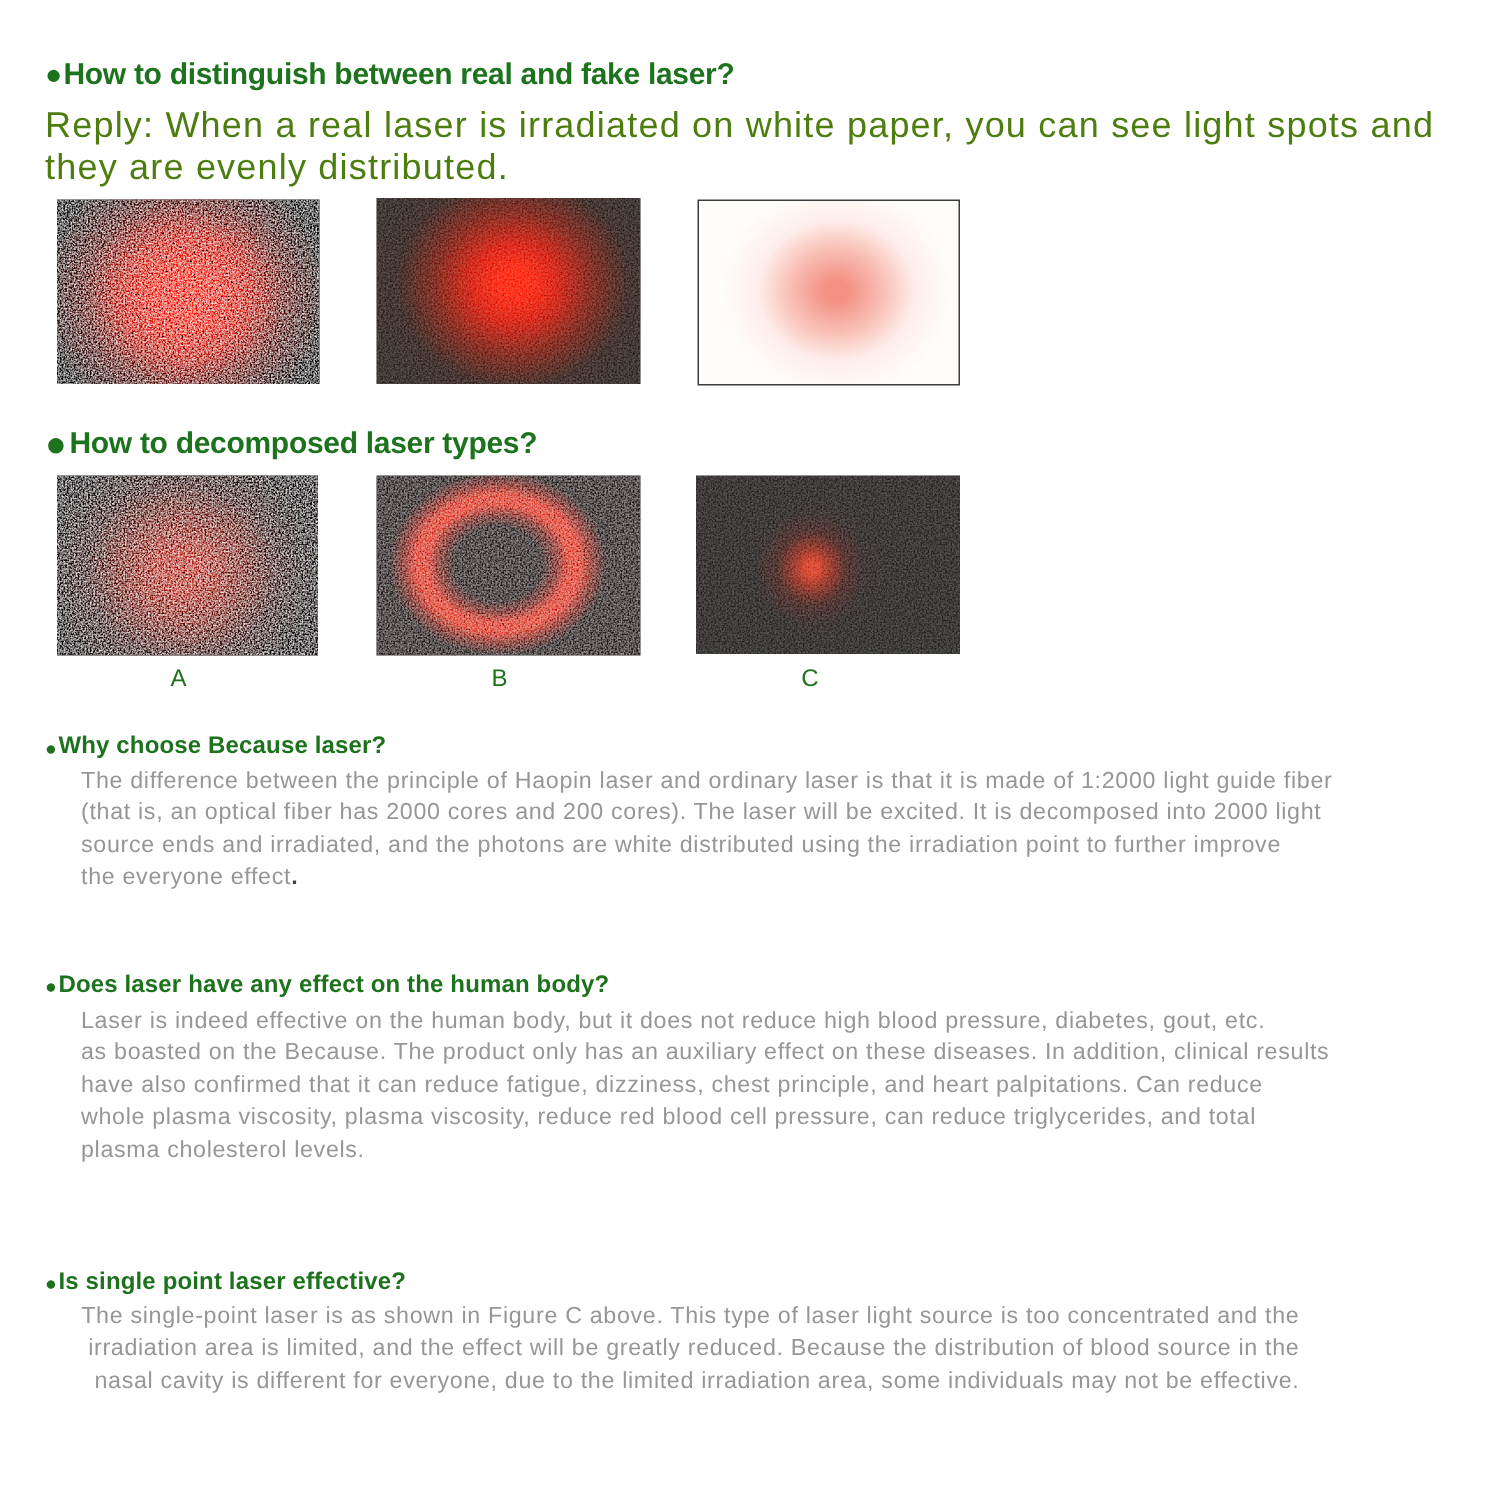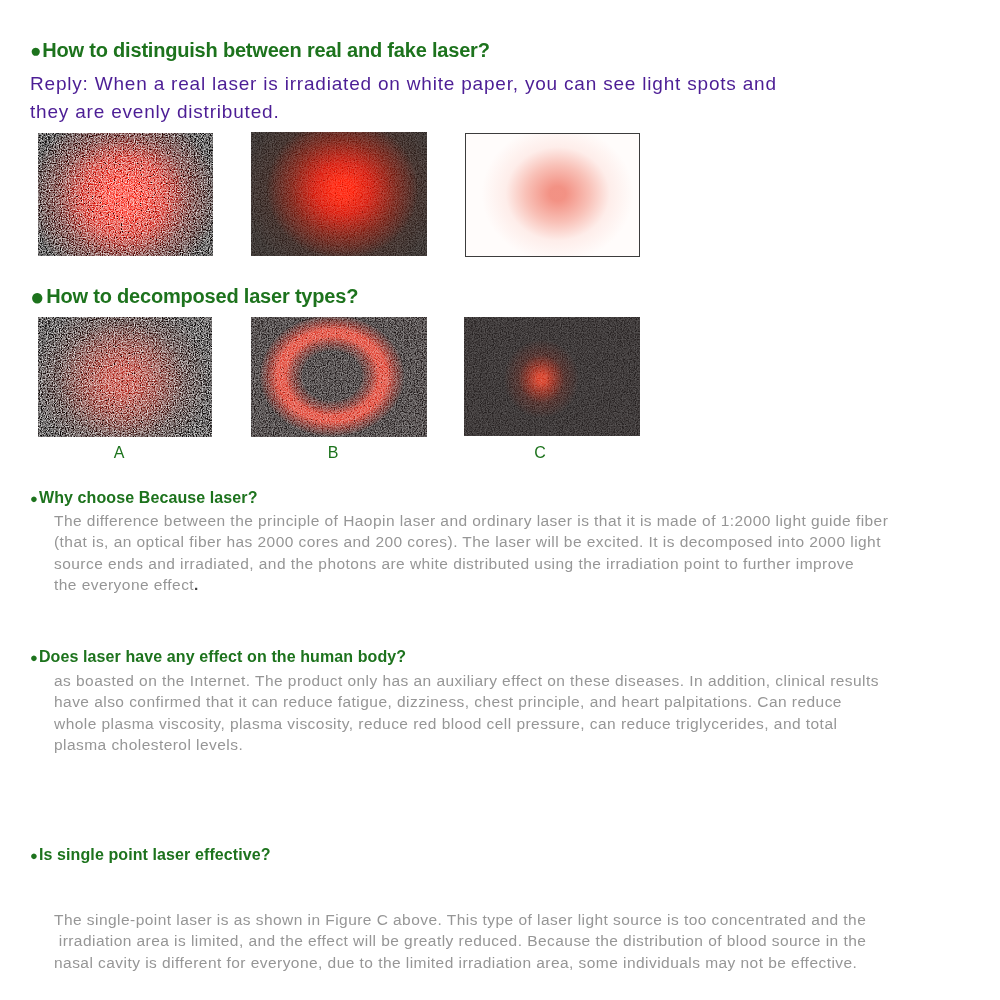--- a/index.html
+++ b/index.html
@@ -9,21 +9,21 @@
   
   .h-big{position:absolute;left:30px;display:flex;align-items:center;
          color:#1d731d;font-size:20px;font-weight:bold;letter-spacing:-0.2px;white-space:pre;}
   .h-big .bullet{font-size:19px;line-height:20px;margin-right:1px;}
   .h-big .bullet.lg{font-size:24px;margin-right:2px;}
   .h-small{position:absolute;left:30px;display:flex;align-items:center;
            color:#1d731d;font-size:16px;font-weight:bold;letter-spacing:0.1px;white-space:pre;}
   .h-small .bullet{font-size:13px;margin-right:1px;}
 
   
-  .reply{position:absolute;left:30px;top:70px;color:#4c1d95;font-size:19px;
+  .reply{position:absolute;left:30px;top:70px;color:#4d7c0f;font-size:24px;
          line-height:28px;letter-spacing:0.8px;}
   .para{position:absolute;left:30px;color:#969696;font-size:15.5px;
         line-height:21.4px;letter-spacing:0.45px;margin-left:24px;}
   .line{white-space:pre;}
   .dark-period{color:#3f3f3f;font-weight:bold;}
 
   
   .fig{position:absolute;overflow:hidden;}
   .noise{position:absolute;left:0;top:0;width:100%;height:100%;
          mix-blend-mode:hard-light;pointer-events:none;}
@@ -123,29 +123,30 @@
     <div class="line">(that is, an optical fiber has 2000 cores and 200 cores). The laser will be excited. It is decomposed into 2000 light</div>
     <div class="line">source ends and irradiated, and the photons are white distributed using the irradiation point to further improve</div>
     <div class="line"><span>the everyone effect</span><span class="dark-period">.</span></div>
   </div>
 
   <div class="h-small" style="top:648px;">
     <span class="bullet">●</span>
     <span>Does laser have any effect on the human body?</span>
   </div>
   <div class="para" style="top:670px;">
-    <div class="line">as boasted on the Internet. The product only has an auxiliary effect on these diseases. In addition, clinical results</div>
+    <div class="line">Laser is indeed effective on the human body, but it does not reduce high blood pressure, diabetes, gout, etc.</div>
+    <div class="line">as boasted on the Because. The product only has an auxiliary effect on these diseases. In addition, clinical results</div>
     <div class="line">have also confirmed that it can reduce fatigue, dizziness, chest principle, and heart palpitations. Can reduce</div>
     <div class="line">whole plasma viscosity, plasma viscosity, reduce red blood cell pressure, can reduce triglycerides, and total</div>
     <div class="line">plasma cholesterol levels.</div>
   </div>
 
   <div class="h-small" style="top:846px;">
     <span class="bullet">●</span>
     <span>Is single point laser effective?</span>
   </div>
-  <div class="para" style="top:909px;">
+  <div class="para" style="top:867px;text-align:right;">
     <div class="line">The single-point laser is as shown in Figure C above. This type of laser light source is too concentrated and the</div>
     <div class="line"> irradiation area is limited, and the effect will be greatly reduced. Because the distribution of blood source in the</div>
     <div class="line">nasal cavity is different for everyone, due to the limited irradiation area, some individuals may not be effective.</div>
   </div>
 
 </div>
 
 </body></html>

